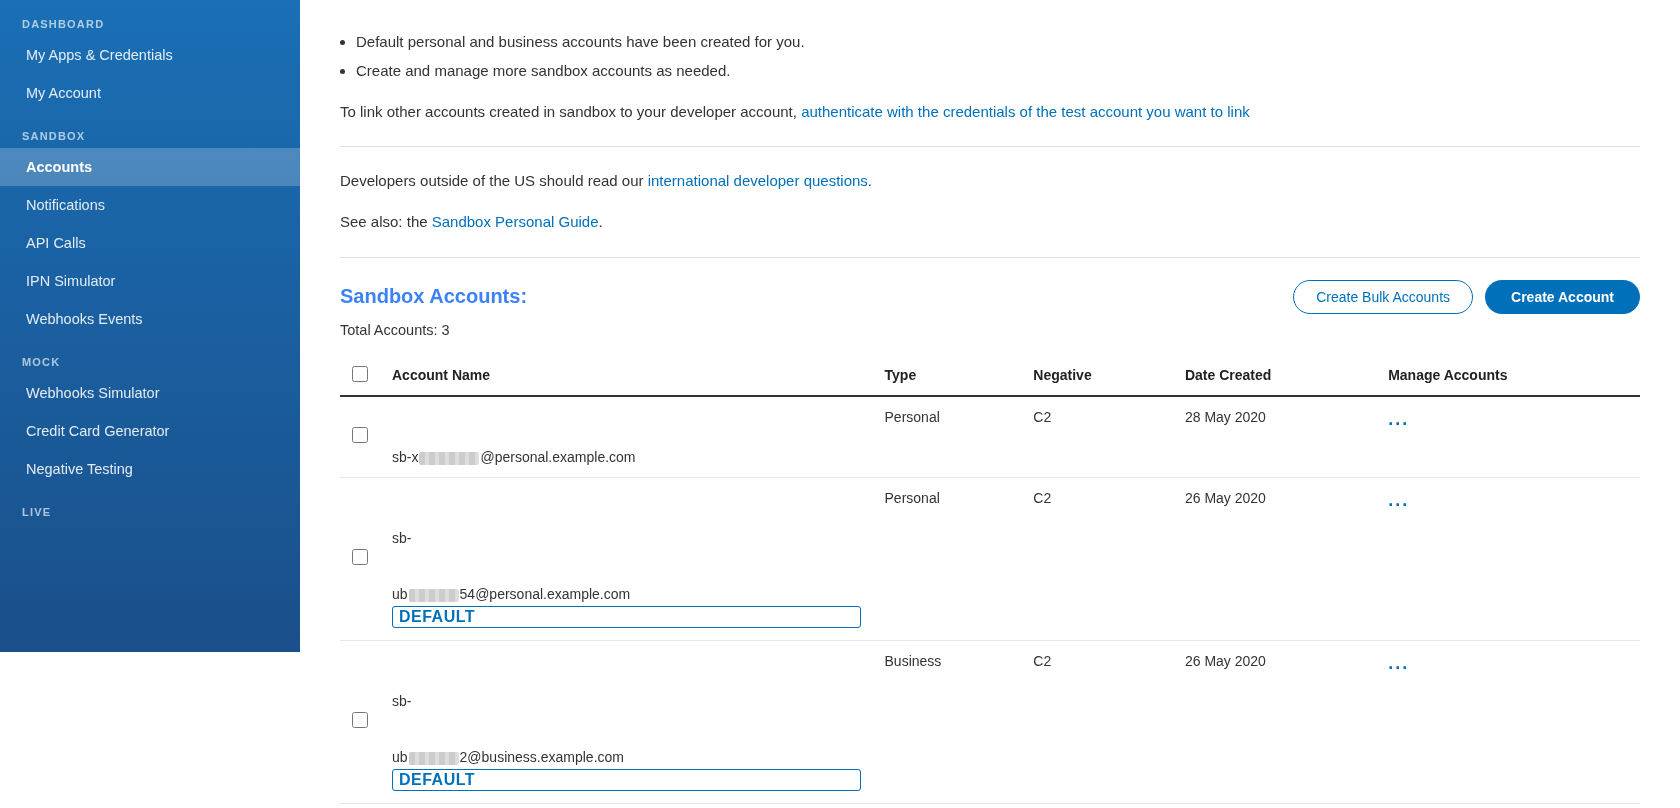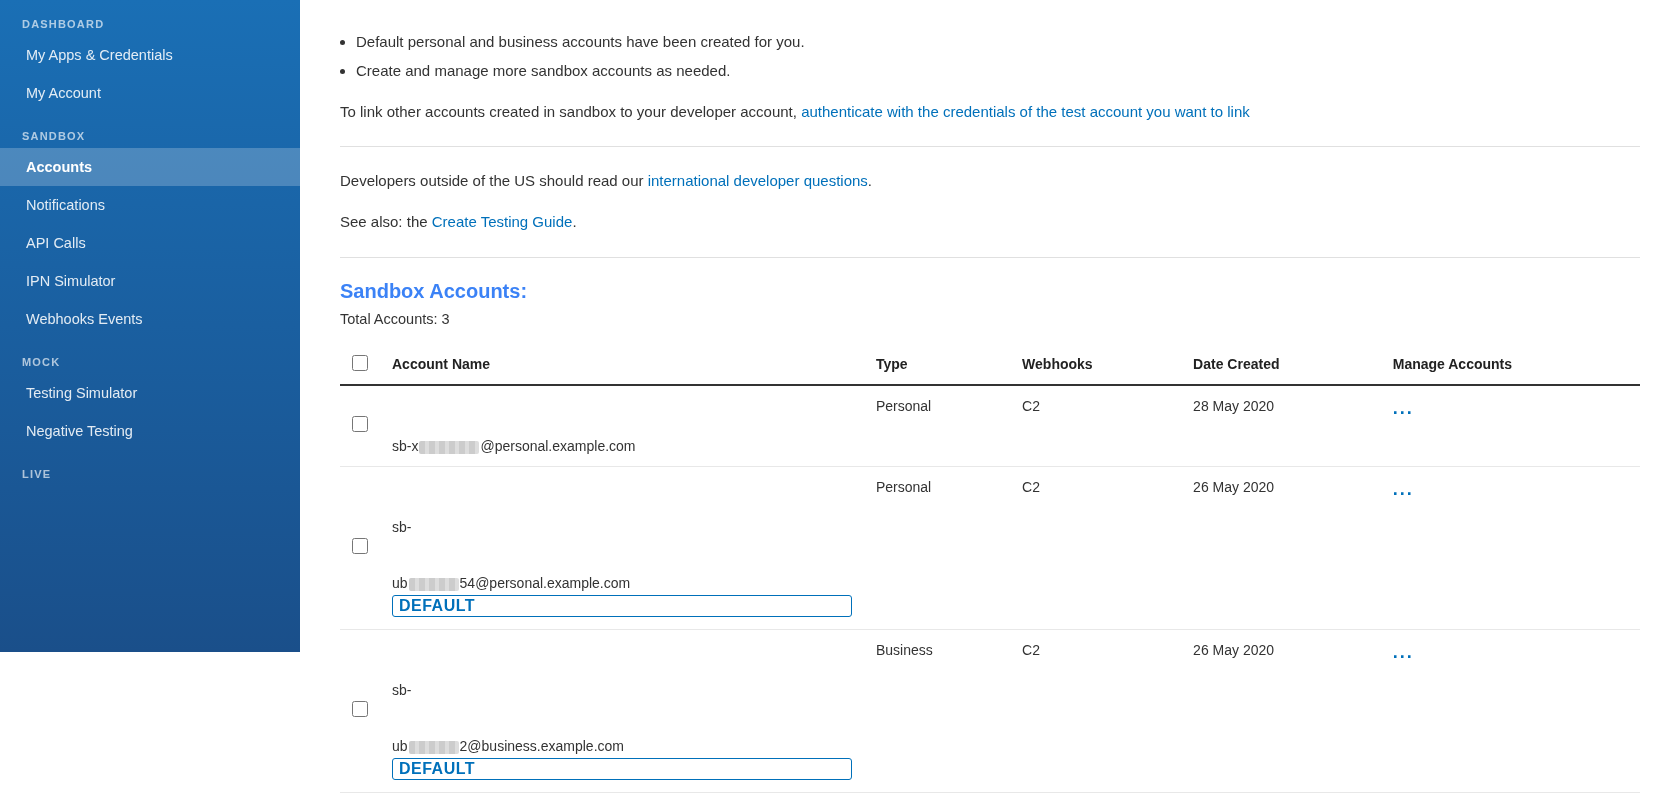--- a/index.html
+++ b/index.html
@@ -179,21 +179,22 @@
   <div class="sidebar-section-label">SANDBOX</div>
 
   <div class="sidebar-item active">Accounts</div>
   <div class="sidebar-item">Notifications</div>
   <div class="sidebar-item">API Calls</div>
   <div class="sidebar-item">IPN Simulator</div>
   <div class="sidebar-item">Webhooks Events</div>
 
   <div class="sidebar-section-label">MOCK</div>
 
-  <div class="sidebar-item">Testing Simulator</div>
+  <div class="sidebar-item">Webhooks Simulator</div>
+  <div class="sidebar-item">Credit Card Generator</div>
   <div class="sidebar-item">Negative Testing</div>
 
   <div class="sidebar-section-label">LIVE</div>
 </nav>
 
 <main id="main">
 
   <div class="info-block">
     <div class="info-text">
       <ul>
@@ -207,38 +208,42 @@
     <span>To link other accounts created in sandbox to your developer account, </span><a class="link-text" href="#">authenticate with the credentials of the test account you want to link</a>
   </div>
 
   <hr class="section-divider">
 
   <div class="info-block info-text">
     <span>Developers outside of the US should read our </span><a class="link-text" href="#">international developer questions</a><span>.</span>
   </div>
 
   <div class="info-block info-text">
-    <span>See also: the </span><a class="link-text" href="#">Create Testing Guide</a><span>.</span>
+    <span>See also: the </span><a class="link-text" href="#">Sandbox Personal Guide</a><span>.</span>
   </div>
 
   <hr class="section-divider">
 
   <div class="sandbox-accounts-header">
     <h2 class="sandbox-accounts-title">Sandbox Accounts:</h2>
+    <div class="header-buttons">
+      <button class="btn-outline">Create Bulk Accounts</button>
+      <button class="btn-primary">Create Account</button>
+    </div>
   </div>
 
   <div class="total-accounts">Total Accounts: 3</div>
 
   <table class="accounts-table">
     <thead>
       <tr>
         <th><input type="checkbox" style=""></th>
         <th>Account Name</th>
         <th>Type</th>
-        <th>Webhooks</th>
+        <th>Negative</th>
         <th>Date Created</th>
         <th>Manage Accounts</th>
       </tr>
     </thead>
     <tbody>
 
       <tr>
         <td>
           <input type="checkbox" style="">
         </td>

